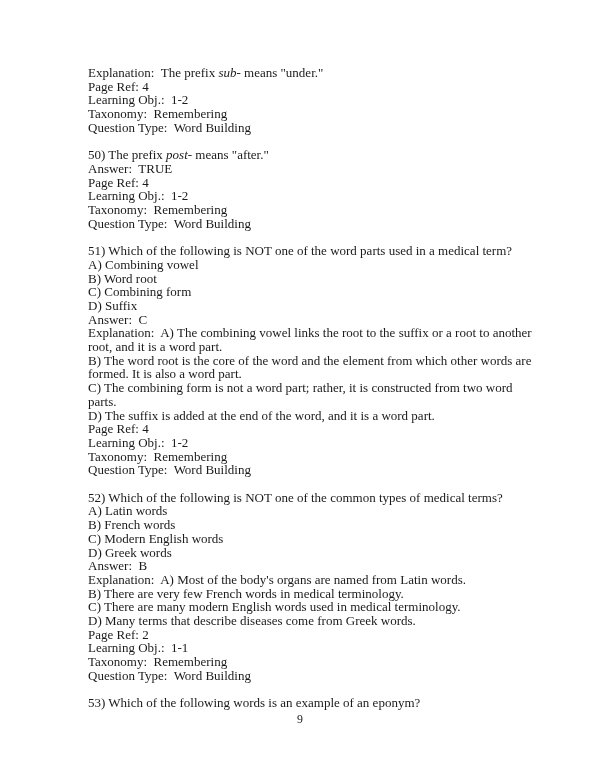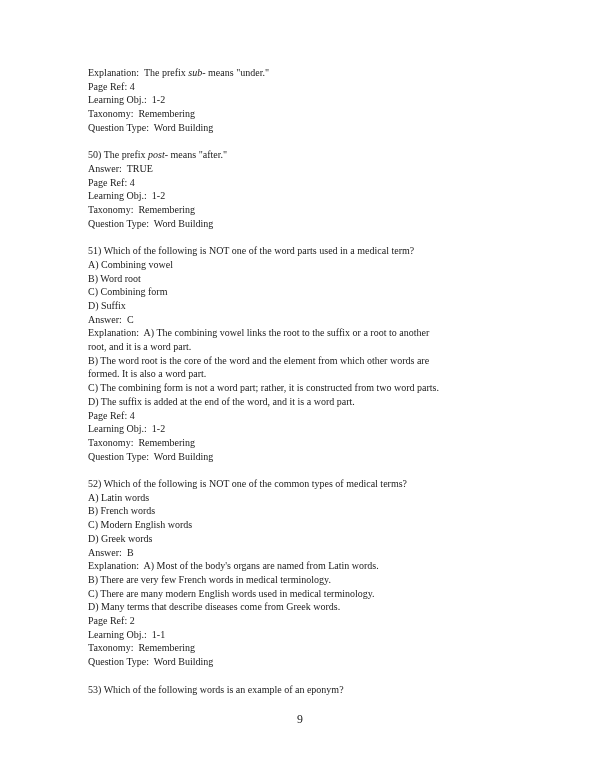--- a/index.html
+++ b/index.html
@@ -16,21 +16,21 @@
     width: 600px;
     height: 776px;
     background: #ffffff;
     overflow: hidden;
   }
   .content {
     position: absolute;
     left: 88px;
     top: 66px;
     width: 450px;
-    font-size: 10px;
+    font-size: 13px;
     line-height: 13.7px;
     white-space: pre-wrap;
   }
   .line {
     min-height: 13.7px;
   }
   .italic {
     font-style: italic;
   }
   .footer {

